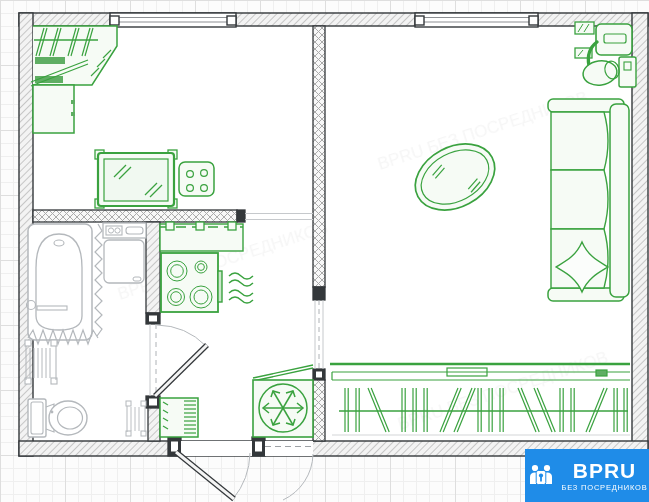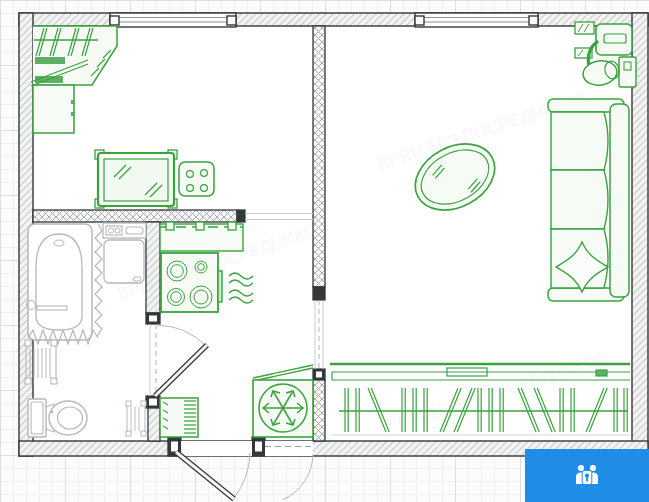--- a/index.html
+++ b/index.html
@@ -373,13 +373,17 @@
 <div class="logo" style="background:#1f8ce8;">
   <svg width="30" height="30" viewBox="0 0 30 30">
     <circle cx="9" cy="7" r="3.1" fill="#ffffff"></circle>
     <circle cx="21" cy="7" r="3.1" fill="#ffffff"></circle>
     <path d="M4,23 L4,16 q0,-4.5 5,-4.5 q3,0 4,1.8 L13,23 Z" fill="#ffffff"></path>
     <path d="M26,23 L26,16 q0,-4.5 -5,-4.5 q-3,0 -4,1.8 L17,23 Z" fill="#ffffff"></path>
     <rect x="10.2" y="9.5" width="9.6" height="14" rx="2" fill="#ffffff" stroke="#1f8ce8" stroke-width="1"></rect>
     <circle cx="15" cy="14.5" r="2.1" fill="#1f8ce8"></circle>
     <rect x="14.1" y="15.5" width="1.8" height="5" fill="#1f8ce8"></rect>
   </svg>
+  <div class="logo-txt">
+    <span class="logo-brand">BPRU</span>
+    <span class="logo-tag">БЕЗ ПОСРЕДНИКОВ</span>
+  </div>
 </div>
 
 </body></html>

